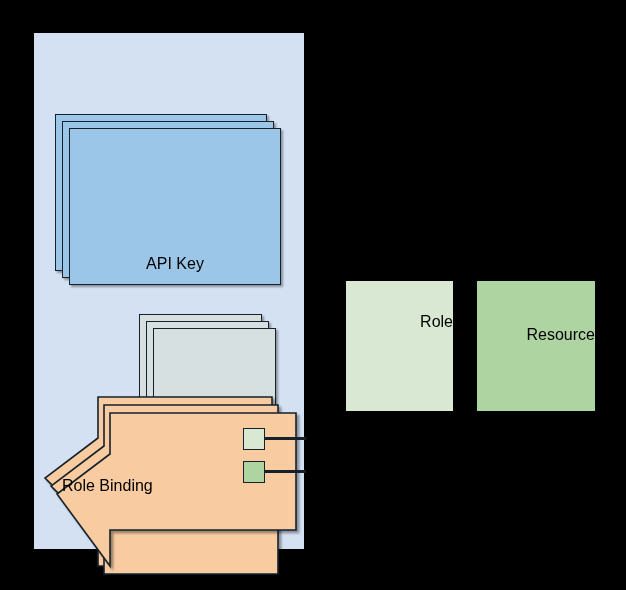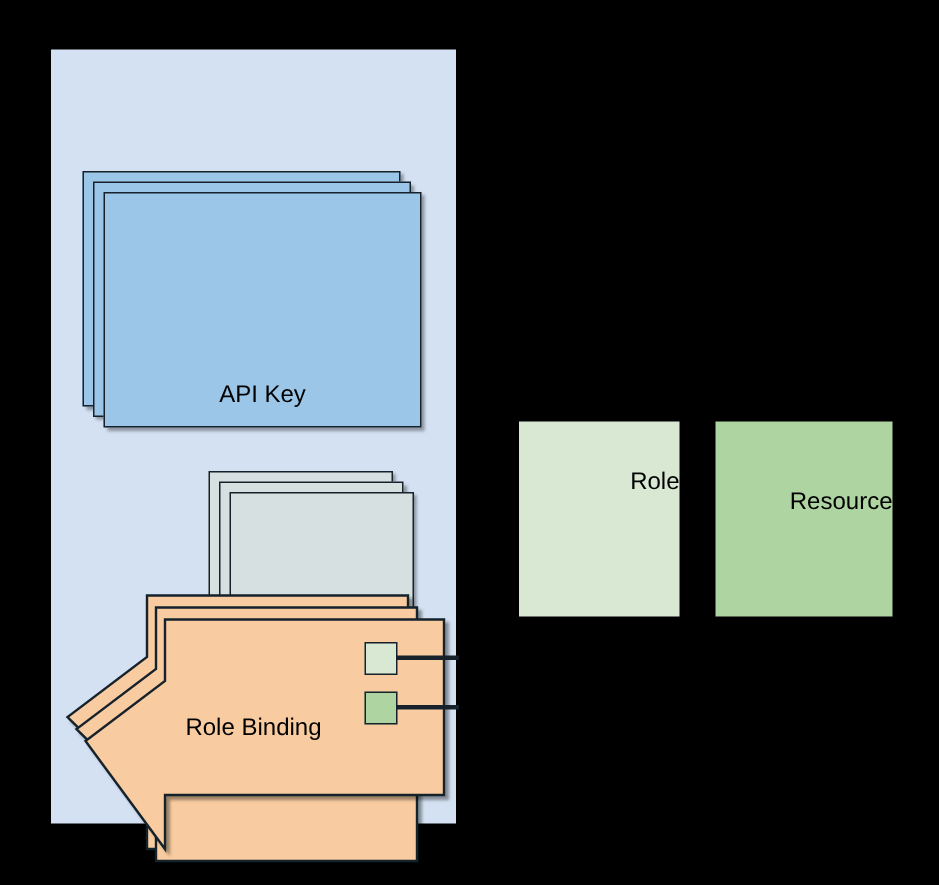--- a/index.html
+++ b/index.html
@@ -47,21 +47,21 @@
   #token-mid   {left:76px;top:192px;width:123px;height:94px;}
   #token-front {left:83px;top:199px;width:123px;height:94px;}
   #token-label {top:228px;}
 
   
   #rolebinding-wrap{
     position:absolute;left:0px;top:300px;width:270px;height:216px;
   }
   .arrow-svg{position:absolute;left:0;top:0;overflow:visible;}
   #rolebinding-label{
-    position:absolute;left:40px;top:143px;width:190px;text-align:center;
+    position:absolute;left:28px;top:143px;width:190px;
     font-size:16px;line-height:19px;color:#000;
   }
 
   
   .chip{
     position:absolute;box-sizing:border-box;
     width:22px;height:22px;border:1.6px solid #16212b;
   }
   #chip-role{left:243px;top:428px;background:#D9E8D2;}
   #chip-resource{left:243px;top:461px;background:#AED4A1;}

